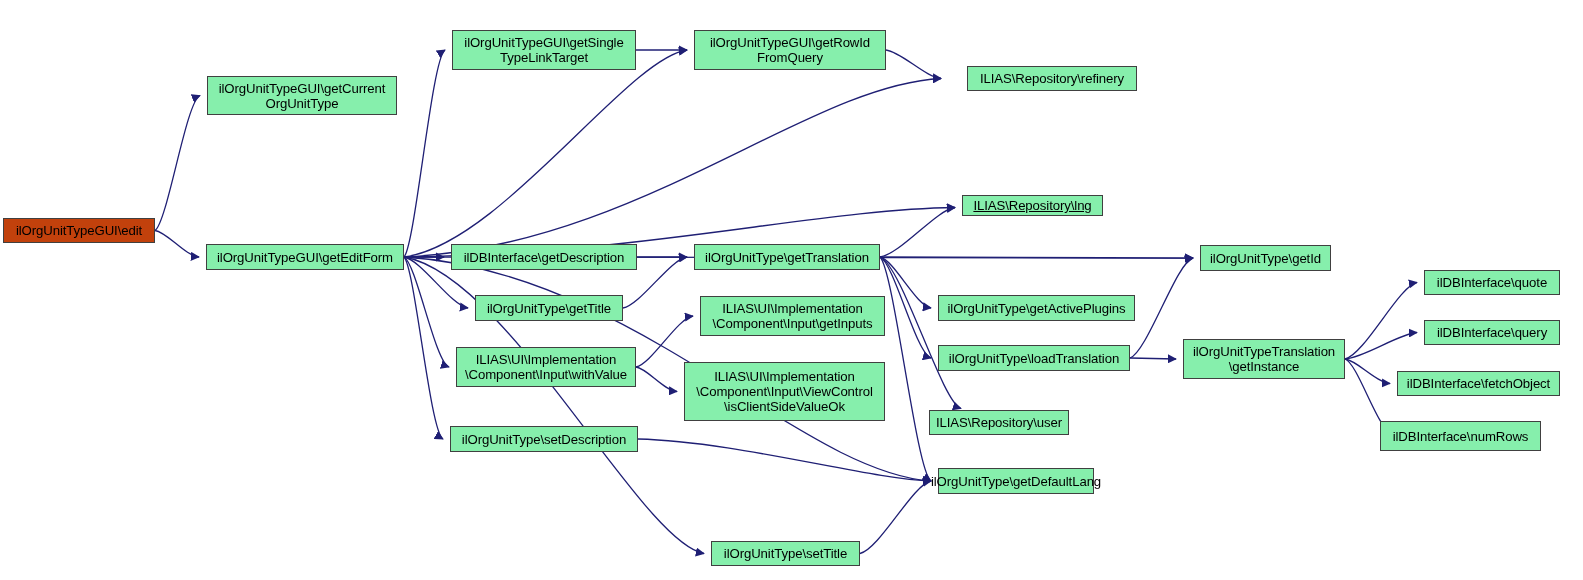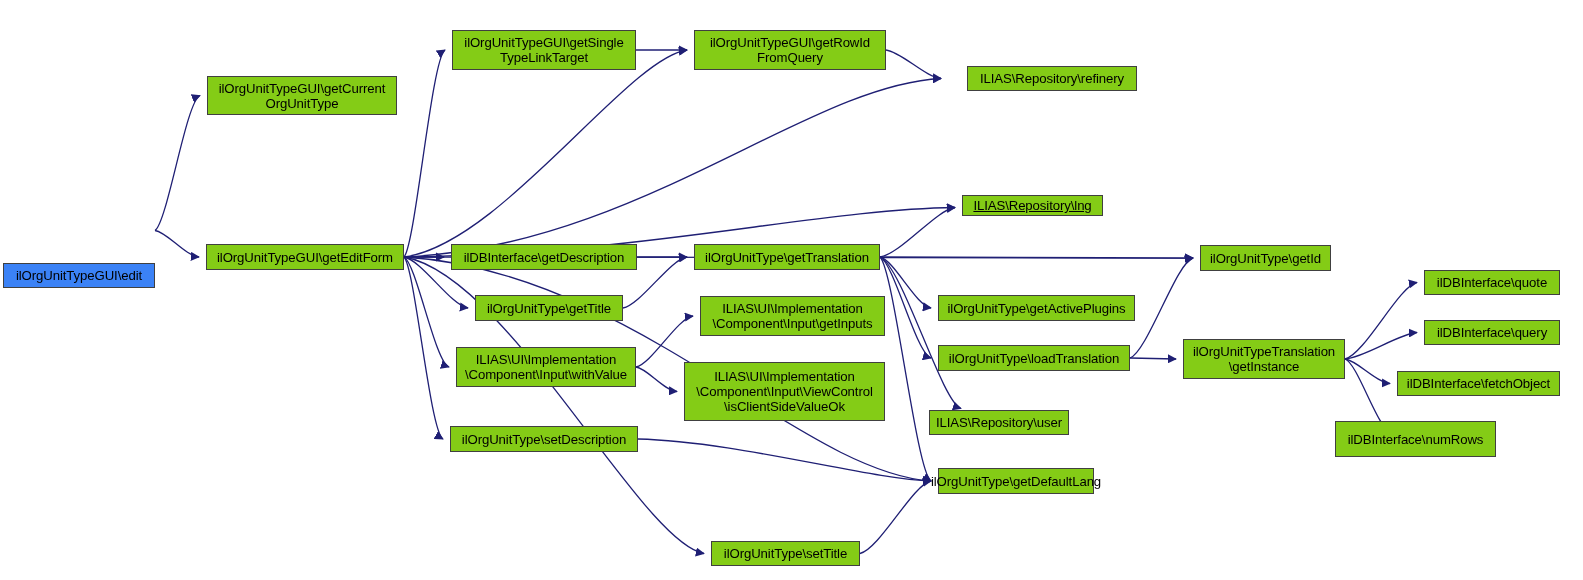--- a/index.html
+++ b/index.html
@@ -21,21 +21,21 @@
     left: 0;
     top: 0;
     width: 1583px;
     height: 580px;
     pointer-events: none;
   }
   .node {
     position: absolute;
     box-sizing: border-box;
     border: 1px solid #404040;
-    background: #84cc16;
+    background: #86efac;
     color: #000000;
     font-size: 13.2px;
     line-height: 15px;
     display: flex;
     align-items: center;
     justify-content: center;
     text-align: center;
     white-space: pre-line;
     z-index: 2;
     letter-spacing: -0.1px;
@@ -86,21 +86,21 @@
         <path d="M 1345 359 C 1364.7803846153847 354.41, 1399.1207884615385 285.56, 1417 282.5" marker-end="url(#arrow)"></path>
         <path d="M 1345 359 C 1364.7803846153847 357.41, 1399.1207884615385 333.56, 1417 332.5" marker-end="url(#arrow)"></path>
         <path d="M 1345 359 C 1357.48 360.47, 1376.136 382.52, 1390 383.5" marker-end="url(#arrow)"></path>
         <path d="M 1345 359 C 1358.0015384615385 363.47, 1377.8491538461537 430.52, 1392 433.5" marker-end="url(#arrow)"></path>
         <path d="M 638 439 C 738.6153846153846 441.52, 868.6615384615385 479.32, 931 481" marker-end="url(#arrow)"></path>
         <path d="M 860 553.5 C 879.5 549.15, 913.275 483.9, 931 481" marker-end="url(#arrow)"></path>
       </g>
   </svg>
 
   <div id="node-layer">
-      <div class="node highlight" style="left: 3px; top: 218px; width: 152px; height: 25px; background: #3b82f6; margin-top: 45px;">ilOrgUnitTypeGUI\edit</div>
+      <div class="node highlight" style="left: 3px; top: 218px; width: 152px; height: 25px; background: #c2410c;">ilOrgUnitTypeGUI\edit</div>
       <div class="node" style="left: 207px; top: 76px; width: 190px; height: 39px;">ilOrgUnitTypeGUI\getCurrent
 OrgUnitType</div>
       <div class="node" style="left: 206px; top: 244px; width: 198px; height: 26px;">ilOrgUnitTypeGUI\getEditForm</div>
       <div class="node" style="left: 452px; top: 30px; width: 184px; height: 40px;">ilOrgUnitTypeGUI\getSingle
 TypeLinkTarget</div>
       <div class="node" style="left: 694px; top: 30px; width: 192px; height: 40px;">ilOrgUnitTypeGUI\getRowId
 FromQuery</div>
       <div class="node" style="left: 948px; top: 66px; width: 170px; height: 25px; margin-left: 19px;">ILIAS\Repository\refinery</div>
       <div class="node" style="left: 962px; top: 195px; width: 141px; height: 21px; text-decoration: underline;">ILIAS\Repository\lng</div>
       <div class="node" style="left: 451px; top: 244px; width: 186px; height: 26px;">ilDBInterface\getDescription</div>
@@ -115,19 +115,19 @@
 \Component\Input\withValue</div>
       <div class="node" style="left: 684px; top: 362px; width: 201px; height: 59px;">ILIAS\UI\Implementation
 \Component\Input\ViewControl
 \isClientSideValueOk</div>
       <div class="node" style="left: 938px; top: 345px; width: 192px; height: 26px;">ilOrgUnitType\loadTranslation</div>
       <div class="node" style="left: 1183px; top: 339px; width: 162px; height: 40px;">ilOrgUnitTypeTranslation
 \getInstance</div>
       <div class="node" style="left: 1424px; top: 320px; width: 136px; height: 25px;">ilDBInterface\query</div>
       <div class="node" style="left: 1397px; top: 371px; width: 163px; height: 25px;">ilDBInterface\fetchObject</div>
       <div class="node" style="left: 929px; top: 396px; width: 140px; height: 25px; margin-top: 14px;">ILIAS\Repository\user</div>
-      <div class="node" style="left: 1335px; top: 421px; width: 161px; height: 36px;">ilDBInterface\numRows</div>
+      <div class="node" style="left: 1380px; top: 421px; width: 161px; height: 30px;">ilDBInterface\numRows</div>
       <div class="node" style="left: 450px; top: 426px; width: 188px; height: 26px;">ilOrgUnitType\setDescription</div>
       <div class="node" style="left: 938px; top: 468px; width: 156px; height: 26px;">ilOrgUnitType\getDefaultLang</div>
       <div class="node" style="left: 711px; top: 541px; width: 149px; height: 25px;">ilOrgUnitType\setTitle</div>
     </div>
 
 </div>
 
 </body></html>

